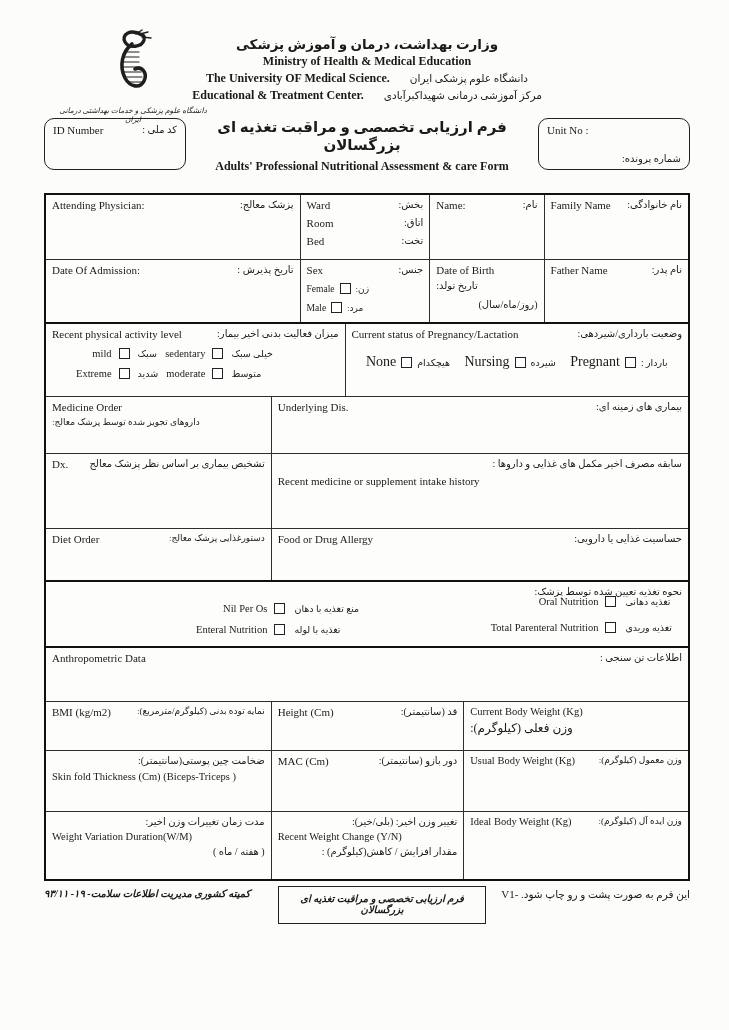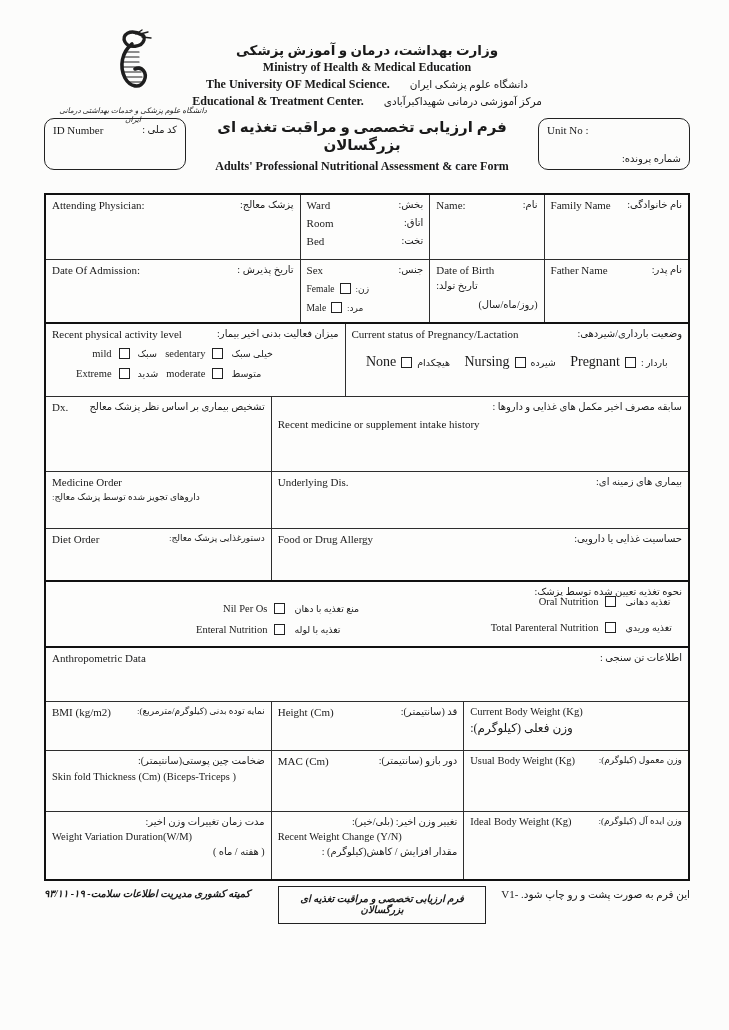--- a/index.html
+++ b/index.html
@@ -4,21 +4,21 @@
 <style>
   * { box-sizing: border-box; margin: 0; padding: 0; }
   body { background:#d8d8d8; font-family:"Liberation Serif","DejaVu Sans",serif; color:#1a1a1a; }
   .page { width:729px; height:1030px; background:#fcfcfb; margin:0 auto; position:relative; overflow:hidden; }
   .content { width:646px; margin-left:44px; }
 
   
   .hdr { position:relative; height:112px; padding-top:28px; }
   .logo-wrap { position:absolute; left:14px; top:26px; width:150px; text-align:center; }
   .logo-caption { font-size:7.5px; font-style:italic; direction:rtl; color:#222; letter-spacing:0.3px; margin-top:2px; }
-  .hdr-center { width:440px; margin:14px auto; text-align:center; }
+  .hdr-center { width:440px; margin:8px auto; text-align:center; }
   .ministry-fa { font-size:13.5px; font-weight:bold; direction:rtl; }
   .ministry-en { font-size:12px; font-weight:bold; margin-top:1px; }
   .hline { display:flex; justify-content:center; gap:20px; margin-top:2px; align-items:baseline; }
   .hline .en { font-size:12px; font-weight:bold; }
   .hline .fa { font-size:10.5px; direction:rtl; }
 
   
   .tband { display:flex; align-items:flex-start; gap:10px; margin-top:6px; height:62px; }
   .rbox { border:1.5px solid #222; border-radius:10px; height:52px; padding:5px 8px; display:flex; justify-content:space-between; gap:6px; font-size:10.5px; }
   .rbox .fa { direction:rtl; }
@@ -239,44 +239,44 @@
               <span class="fa" dir="rtl">شیرده</span>
             </span>
             <span class="opt">
               <span class="en">Pregnant</span>
               <span class="cb"></span>
               <span class="fa" dir="rtl">باردار :</span>
             </span>
           </div>
         </div>
       </div>
+      <div class="row r-b3">
+        <div class="c w35">
+          <div class="pair">
+              <span class="en">Medicine Order</span>
+              <span class="fa" style="font-size:9px;" dir="rtl">داروهای تجویز شده توسط پزشک معالج:</span>
+            </div>
+        </div>
+        <div class="c w65">
+          <div class="pair">
+              <span class="en">Underlying Dis.</span>
+              <span class="fa" dir="rtl">بیماری های زمینه ای:</span>
+            </div>
+        </div>
+      </div>
       <div class="row r-b2">
         <div class="c w35">
           <div class="pair">
               <span class="en">Dx.</span>
               <span class="fa" dir="rtl">تشخیص بیماری بر اساس نظر پزشک معالج</span>
             </div>
         </div>
         <div class="c w65">
           <div class="fa-line">سابقه مصرف اخیر مکمل های غذایی و داروها :</div>
           <div class="en-line" style="margin-top:6px;">Recent medicine or supplement intake history</div>
-        </div>
-      </div>
-      <div class="row r-b3">
-        <div class="c w35">
-          <div class="pair">
-              <span class="en">Medicine Order</span>
-              <span class="fa" style="font-size:9px;" dir="rtl">داروهای تجویز شده توسط پزشک معالج:</span>
-            </div>
-        </div>
-        <div class="c w65">
-          <div class="pair">
-              <span class="en">Underlying Dis.</span>
-              <span class="fa" dir="rtl">بیماری های زمینه ای:</span>
-            </div>
         </div>
       </div>
       <div class="row r-b4">
         <div class="c w35">
           <div class="pair">
               <span class="en">Diet Order</span>
               <span class="fa" style="font-size:9px;" dir="rtl">دستورغذایی پزشک معالج:</span>
             </div>
         </div>
         <div class="c w65">

